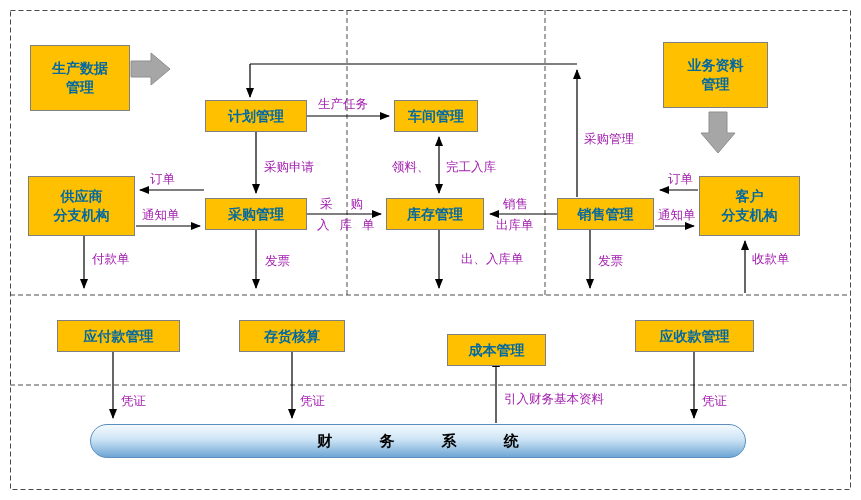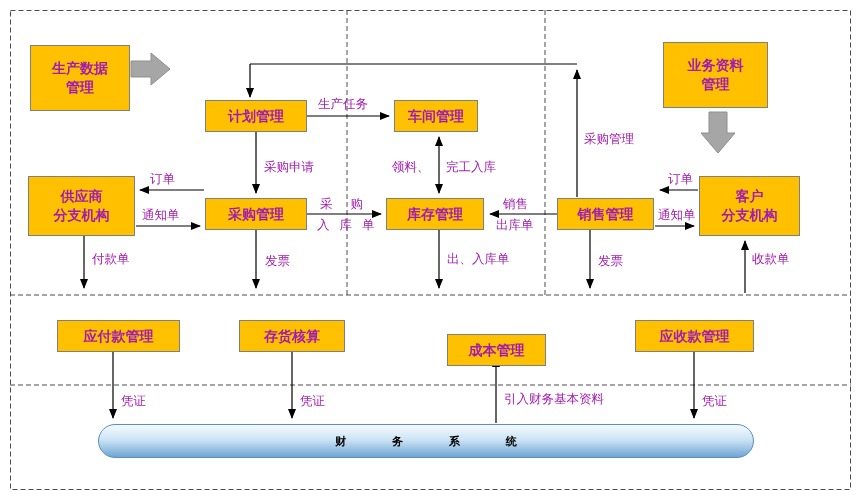--- a/index.html
+++ b/index.html
@@ -1,36 +1,36 @@
 <!DOCTYPE html>
 <html style="--bg: #FFFFFF; --module_fill: #FFC000; --module_border: #7F7F7F; --line_color: #000000; --dash_color: #4A4A4A; --big_arrow: #A6A6A6; --finance_top: #F4FAFE; --finance_bottom: #6EA6D4;"><head>
 <meta charset="utf-8">
 <style>
   * { margin:0; padding:0; box-sizing:border-box; }
   html,body { background:#ffffff; font-family:"DejaVu Sans", sans-serif; }
   #canvas { position:relative; width:861px; height:500px; background:var(--bg,#ffffff); overflow:hidden; }
   .module {
     position:absolute; display:flex; flex-direction:column; align-items:center; justify-content:center;
     background:var(--module_fill,#FFC000); border:1px solid var(--module_border,#7f7f7f);
-    font-weight:bold; font-size:14px; color:#a21caf; z-index:2; text-align:center; line-height:1.35;
+    font-weight:bold; font-size:14px; color:#0369a1; z-index:2; text-align:center; line-height:1.35;
     white-space:nowrap;
   }
   .flabel { position:absolute; font-size:12.5px; color:#a21caf; z-index:3; white-space:nowrap; line-height:1.1; }
   .sp-wide { word-spacing:14px; }
   .sp-mid  { word-spacing:6px; }
   #lines { position:absolute; left:0; top:0; z-index:1; }
   .flow { stroke:var(--line_color,#000); stroke-width:1.2; marker-end:url(#ah); }
   .flow-plain { stroke:var(--line_color,#000); stroke-width:1.2; }
   .dash { stroke:var(--dash_color,#4a4a4a); stroke-width:1; stroke-dasharray:5,3; fill:none; }
   .bigarrow { fill:var(--big_arrow,#a6a6a6); stroke:#8f8f8f; stroke-width:1; }
   .finance {
-    position:absolute; left:98px; top:424px; width:656px; height:34px; border-radius:17px;
+    position:absolute; left:90px; top:424px; width:656px; height:34px; border-radius:17px;
     background:linear-gradient(180deg, var(--finance_top,#f4fafe) 0%, #cde4f5 45%, var(--finance_bottom,#6ea6d4) 100%);
     border:1px solid #5b8fc0; display:flex; align-items:center; justify-content:center;
-    font-weight:bold; font-size:11px; color:#000; word-spacing:42px; z-index:2;
+    font-weight:bold; font-size:15px; color:#000; word-spacing:42px; z-index:2;
   }
 </style>
 </head>
 <body>
 
 <div id="canvas">
 
   <svg id="lines" width="861" height="500" viewBox="0 0 861 500">
     <defs>
       <marker id="ah" markerWidth="11" markerHeight="9" refX="9" refY="4.5" orient="auto" markerUnits="userSpaceOnUse">
@@ -123,21 +123,21 @@
   <div class="flabel" style="left:142px;top:208px">通知单</div>
   <div class="flabel" style="left:92px;top:252px">付款单</div>
   <div class="flabel" style="left:265px;top:254px">发票</div>
 
   <div class="flabel sp-wide" style="left:320px;top:197px">采 购</div>
   <div class="flabel sp-mid" style="left:317px;top:218px">入 库 单</div>
 
   <div class="flabel" style="left:503px;top:197px">销售</div>
   <div class="flabel" style="left:496px;top:218px">出库单</div>
 
-  <div class="flabel" style="left:447px;top:252px">出、入库单</div>
+  <div class="flabel" style="left:461px;top:252px">出、入库单</div>
   <div class="flabel" style="left:598px;top:254px">发票</div>
 
   <div class="flabel" style="left:668px;top:172px">订单</div>
   <div class="flabel" style="left:658px;top:208px">通知单</div>
   <div class="flabel" style="left:752px;top:252px">收款单</div>
 
   <div class="flabel" style="left:121px;top:394px">凭证</div>
   <div class="flabel" style="left:300px;top:394px">凭证</div>
   <div class="flabel" style="left:504px;top:392px">引入财务基本资料</div>
   <div class="flabel" style="left:702px;top:394px">凭证</div>

